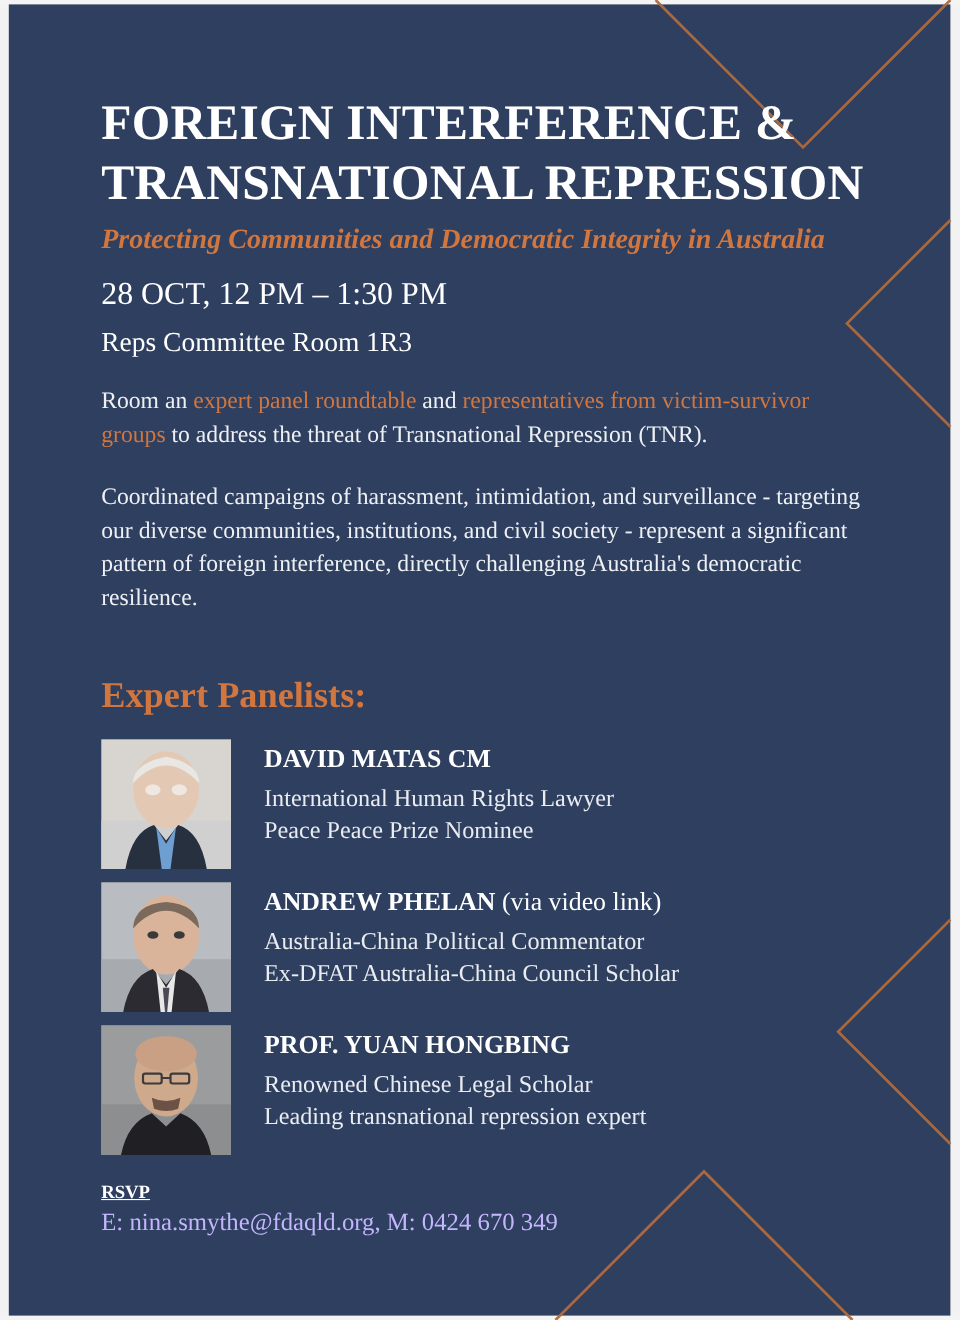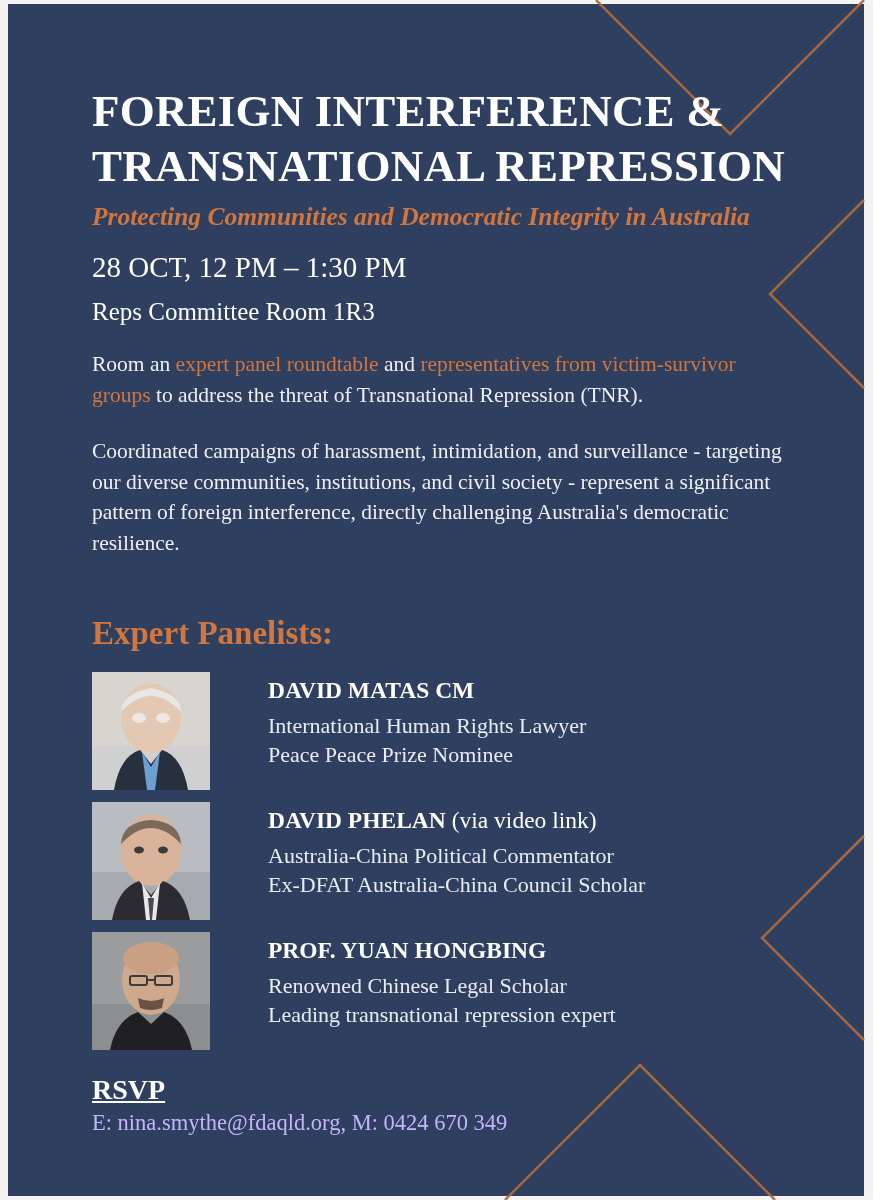--- a/index.html
+++ b/index.html
@@ -108,21 +108,20 @@
     font-size: 33px;
     line-height: 1.2;
   }
   .panelists {
     margin-top: 18px;
   }
   .panelist {
     display: flex;
     align-items: flex-start;
     margin-bottom: 12px;
-    gap: 28px;
   }
   .headshot {
     width: 118px;
     height: 118px;
     flex: 0 0 118px;
     position: relative;
     overflow: hidden;
     background: #8d8f93;
   }
   .headshot .bg {
@@ -149,21 +148,21 @@
     font-size: 22px;
     line-height: 1.32;
     margin: 6px 0 0 0;
   }
   .p-role div { white-space: nowrap; }
   .rsvp {
     margin-top: 24px;
   }
   .rsvp-label {
     color: #ffffff;
-    font-size: 28px;
+    font-size: 17px;
     font-weight: bold;
     text-decoration: underline;
     margin: 0;
   }
   .rsvp-contact {
     color: #c4b5fd;
     font-size: 22.5px;
     margin: 4px 0 0 0;
   }
 </style>
@@ -235,21 +234,21 @@
             <ellipse cx="59" cy="48" rx="30" ry="36" fill="#d9b49b"></ellipse>
             <path d="M29 42 Q59 10 89 42 Q88 20 59 18 Q30 20 29 42Z" fill="#7b6a5c"></path>
             <ellipse cx="47" cy="48" rx="5" ry="3.5" fill="#3a3a3a"></ellipse>
             <ellipse cx="71" cy="48" rx="5" ry="3.5" fill="#3a3a3a"></ellipse>
             <path d="M20 118 Q26 86 47 79 L59 93 L71 79 Q92 86 98 118 Z" fill="#2b2b31"></path>
             <path d="M50 81 L59 96 L68 81 L64 118 L54 118 Z" fill="#e8e8e8"></path>
             <path d="M56 96 L62 96 L60 118 L58 118 Z" fill="#4a4a55"></path>
           </svg>
         </div>
         <div class="p-info">
-          <p class="p-name"><span>DAVID PHELAN </span><span class="suffix">(via video link)</span></p>
+          <p class="p-name"><span>ANDREW PHELAN </span><span class="suffix">(via video link)</span></p>
           <div class="p-role">
             <div>Australia-China Political Commentator</div>
             <div>Ex-DFAT Australia-China Council Scholar</div>
           </div>
         </div>
       </div>
 
       <div class="panelist">
         <div class="headshot">
           <svg class="bg" width="118" height="118" viewBox="0 0 118 118">

